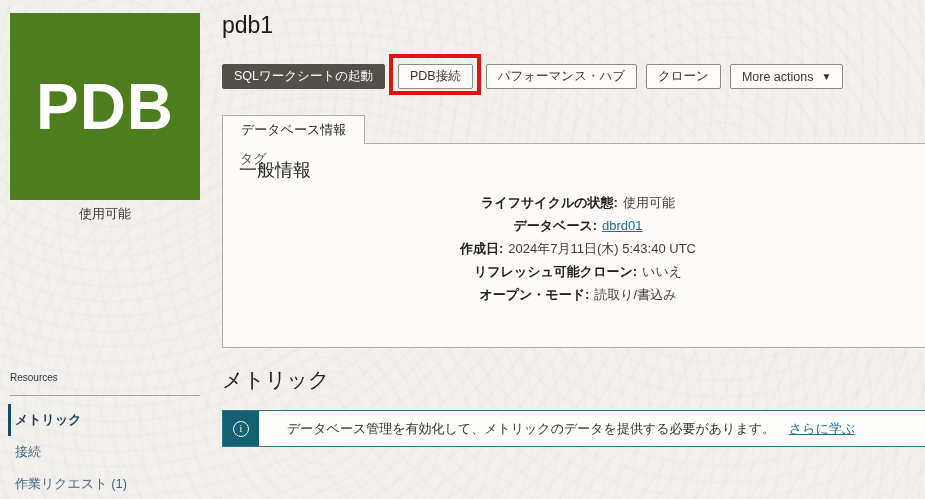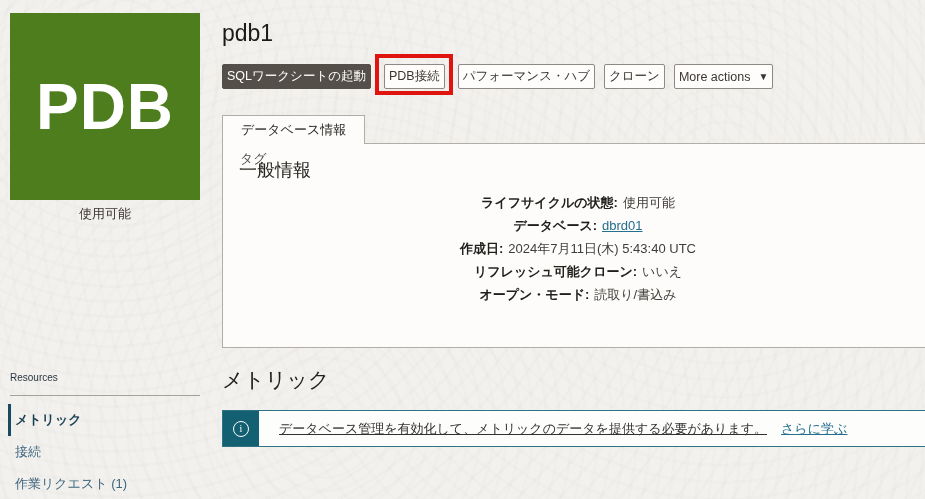--- a/index.html
+++ b/index.html
@@ -31,26 +31,26 @@
   .res-list { list-style:none; margin-top:8px; }
   .res-item {
     font-size:13px; color:#3d657d; padding:7px 0 7px 5px; cursor:pointer;
   }
   .res-item.active {
     font-weight:700; color:#173f52; border-left:3px solid #1a4a5f;
     margin-left:-2px; padding-left:4px;
   }
 
   
-  .page-title { position:absolute; left:222px; top:12px; font-size:23px; font-weight:400; color:#1b1a18;margin-top:8px; }
+  .page-title { position:absolute; left:222px; top:12px; font-size:23px; font-weight:400; color:#1b1a18; }
 
   .actions { position:absolute; left:222px; top:64px; display:flex; align-items:flex-start; }
   .btn {
     height:25px; font-size:12.5px; display:inline-flex; align-items:center;
-    padding:0 4px; border-radius:2px; cursor:pointer; white-space:nowrap;
+    padding:0 11px; border-radius:2px; cursor:pointer; white-space:nowrap;
   }
   .btn-dark { background:#544f49; color:#ffffff; border:1px solid #544f49; }
   .btn-light { background:#fefdfc; color:#3b3733; border:1px solid #8e8983; }
   .gap { width:13px; } .gap-s { width:9px; }
   .pdb-connect-wrap { position:relative; }
   .annotation-box {
     position:absolute; left:-9px; right:-8px; top:-10px; bottom:-6px;
     border:4px solid #e0140e; pointer-events:none;
   }
   .caret { font-size:10px; margin-left:8px; color:#3b3733; }
@@ -83,21 +83,21 @@
     background:#fdfdfc; border:1px solid #2f7283; display:flex; align-items:stretch;
   }
   .banner-iconblock {
     width:36px; background:#126072; display:flex; align-items:center; justify-content:center; flex:0 0 36px;
   }
   .info-circle {
     width:16px; height:16px; border:1.5px solid #ffffff; border-radius:50%;
     color:#ffffff; font-size:10px; font-family:"Liberation Serif",serif;
     display:flex; align-items:center; justify-content:center; line-height:1;
   }
-  .banner-content { display:flex; align-items:center; padding-left:20px; font-size:13px; color:#33312e;text-decoration:underline; }
+  .banner-content { display:flex; align-items:center; padding-left:28px; font-size:13px; color:#33312e; }
   .banner-content .teal-link { margin-left:14px; }
 </style>
 </head>
 <body>
 
 <div class="page">
 
   <div class="tile">
     <span class="tile-label">PDB</span>
   </div>

